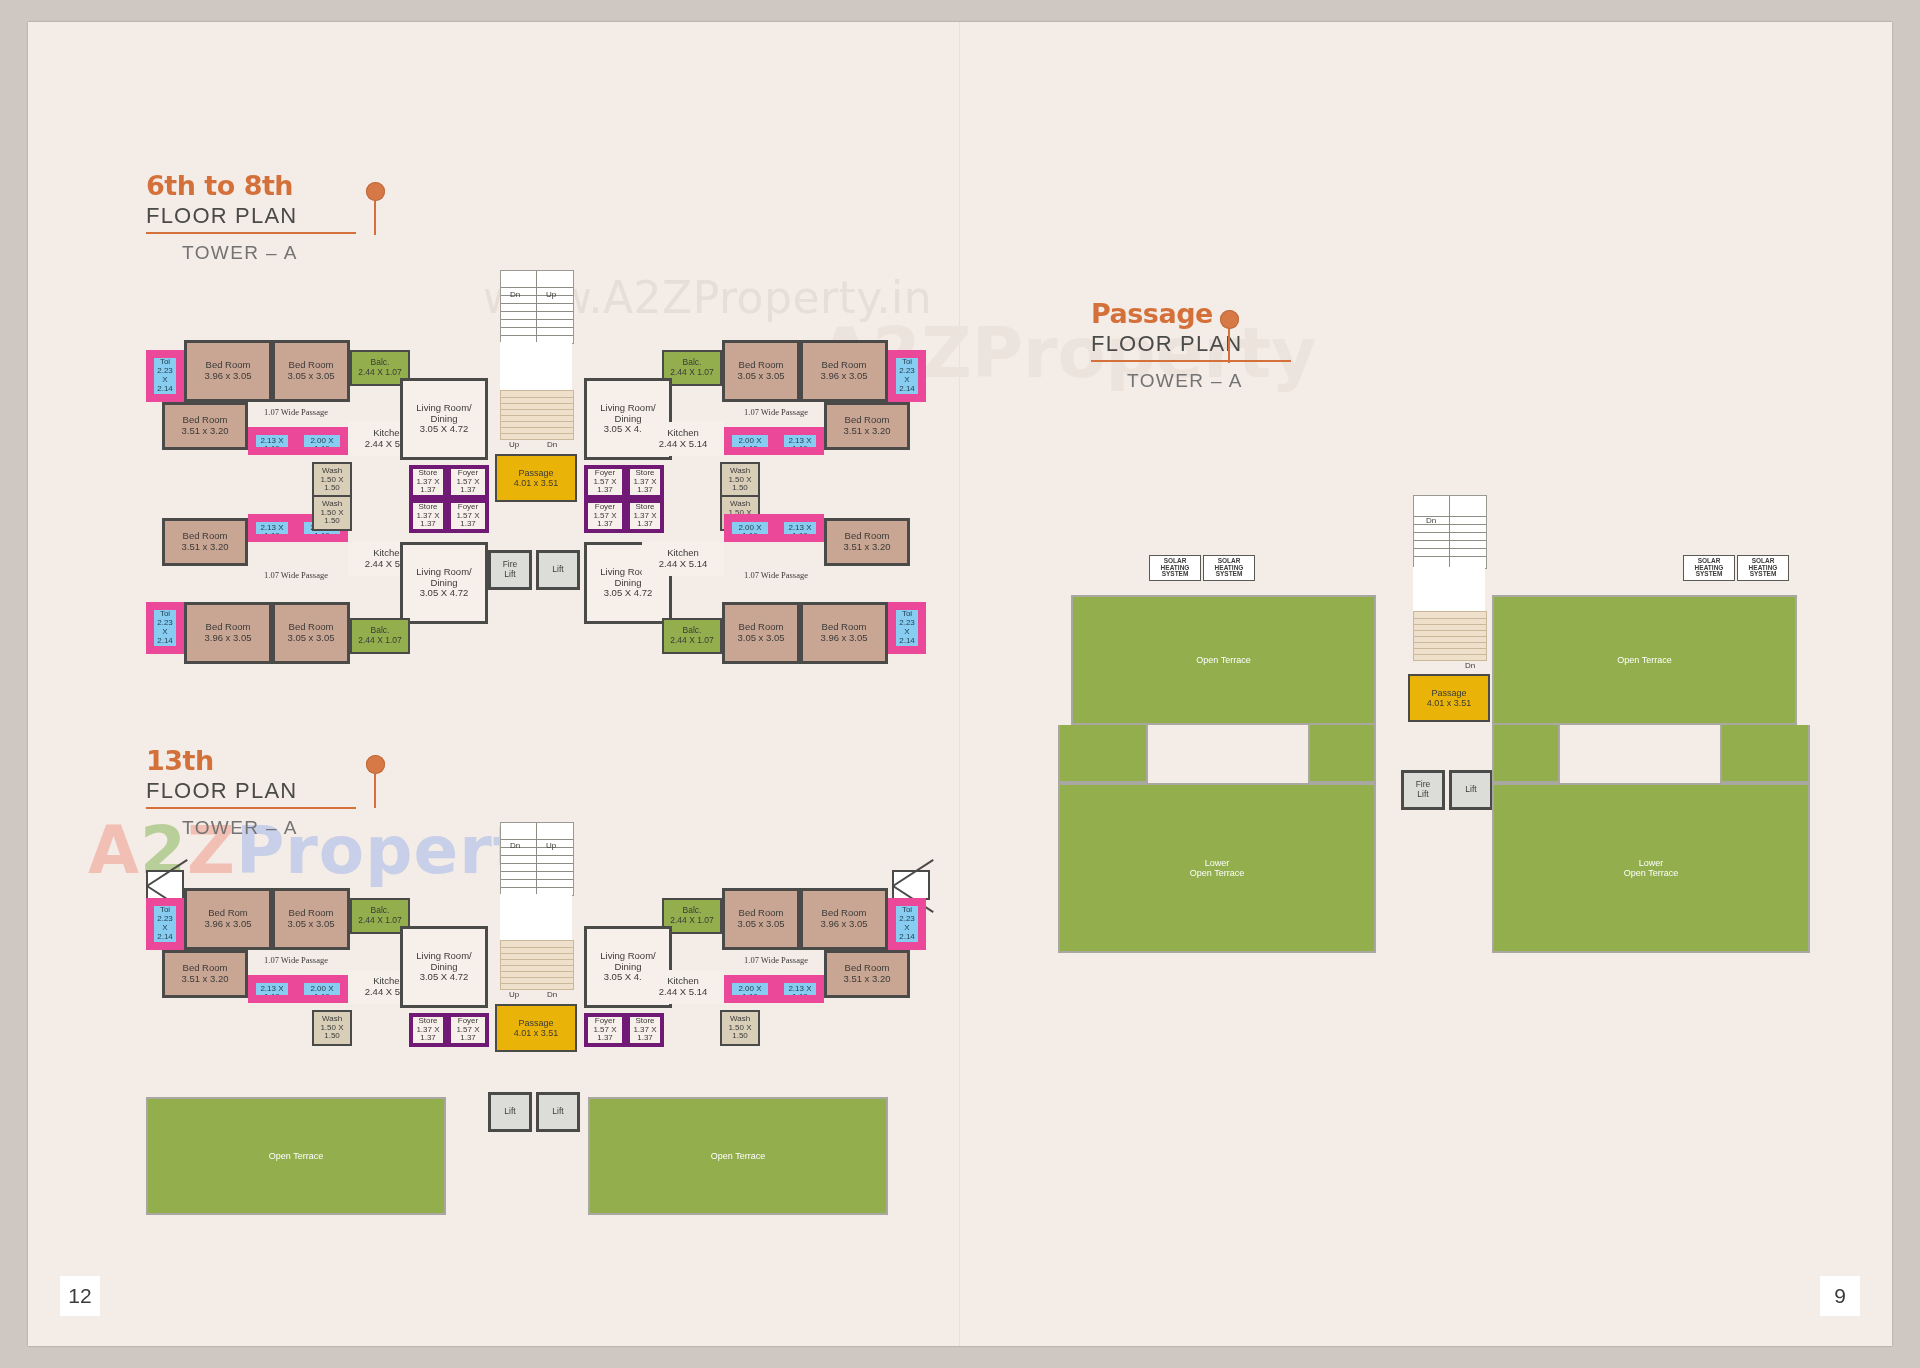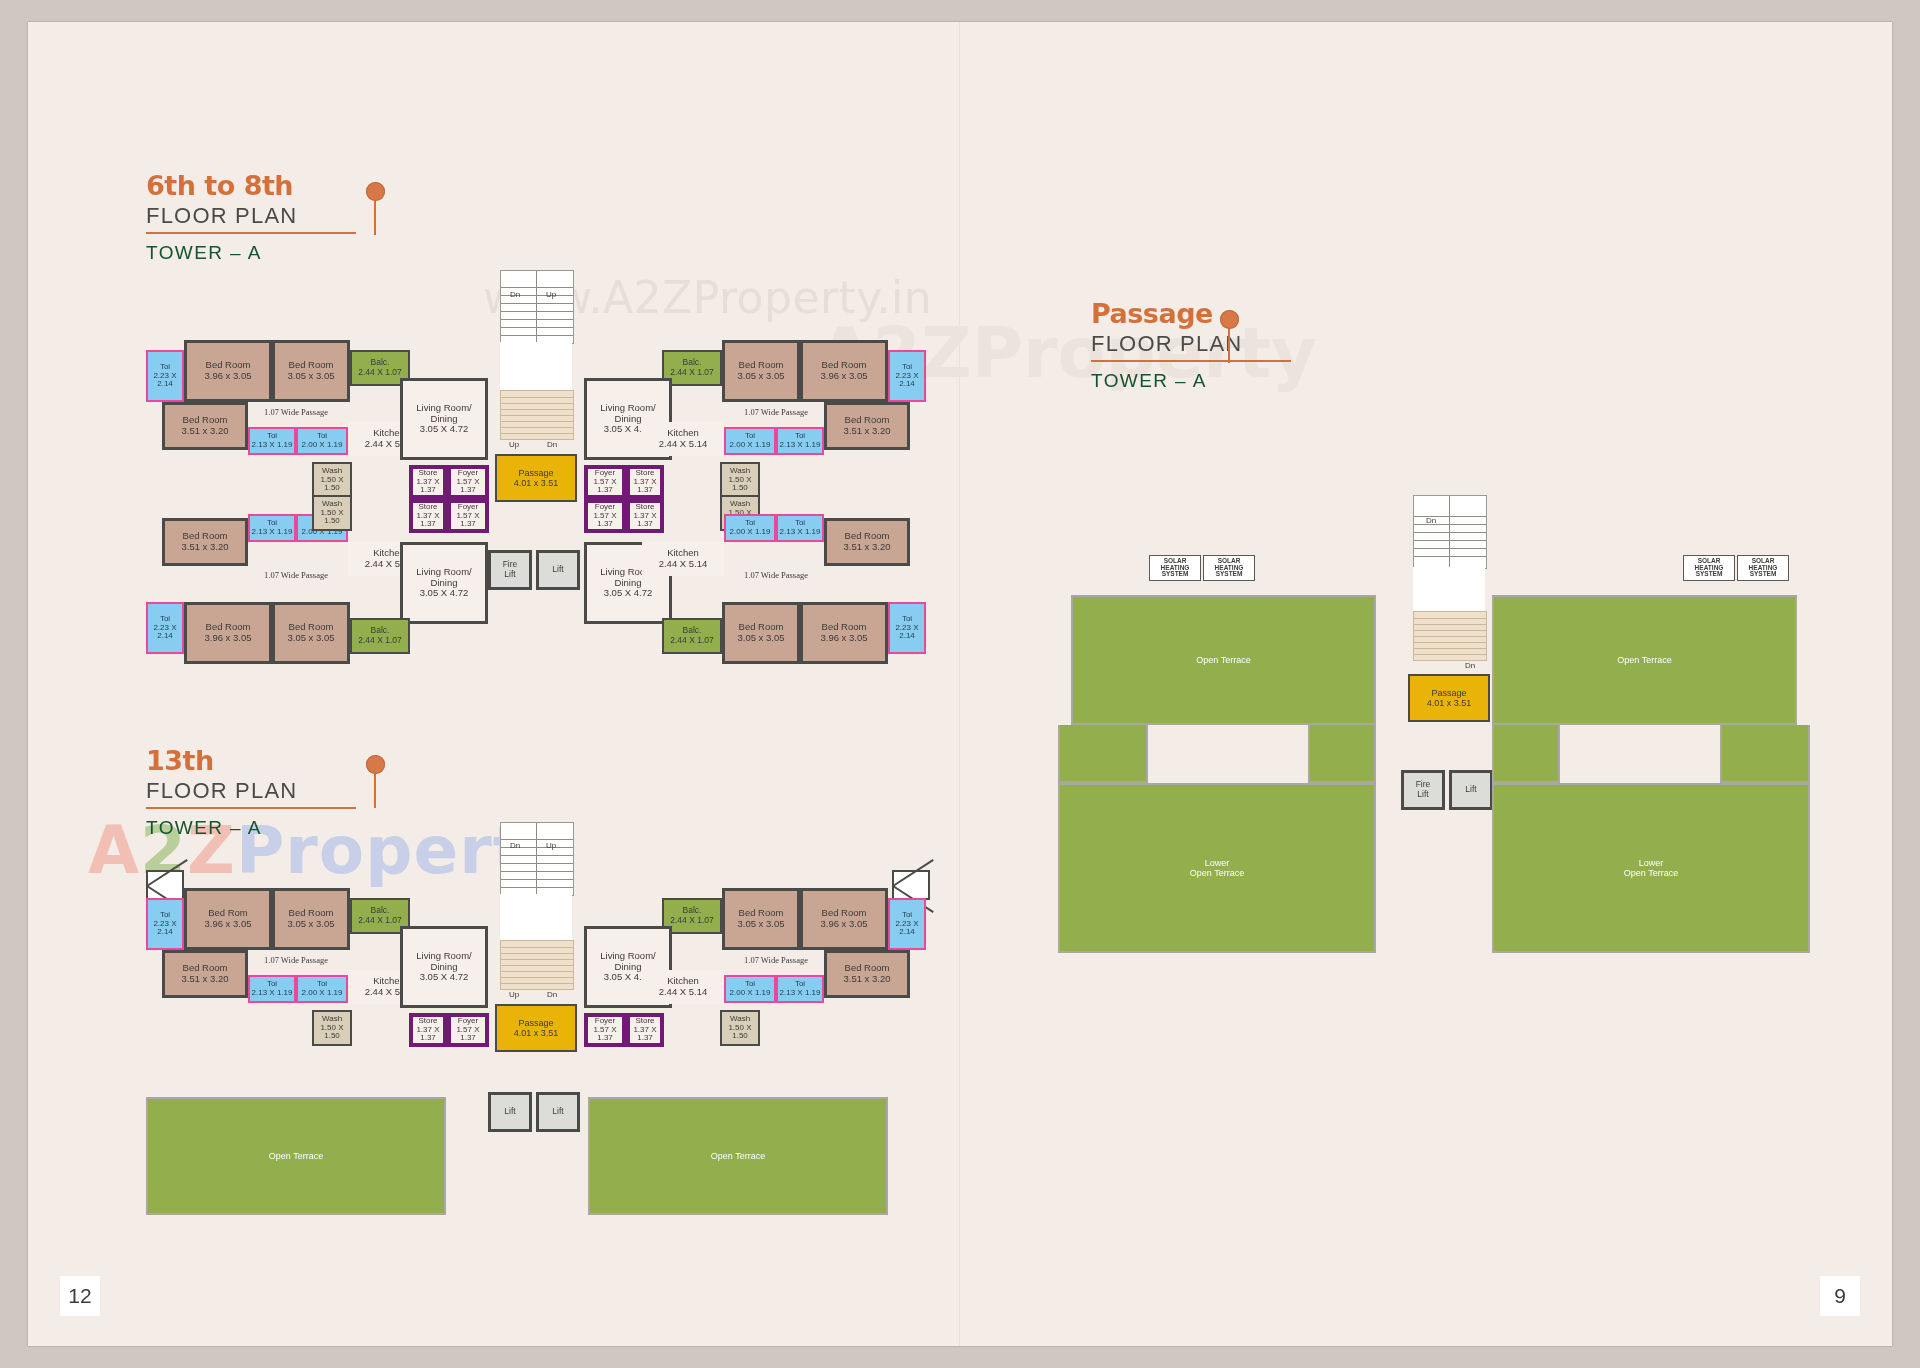--- a/index.html
+++ b/index.html
@@ -26,22 +26,22 @@
     font-size:27px;font-weight:bold;color:#d4703a;
     letter-spacing:-.5px;line-height:1;
     font-family:"DejaVu Sans",sans-serif;
   }
   .sec-sub{
     font-size:22px;color:#4a4a48;letter-spacing:1.2px;
     margin-top:6px;line-height:1;font-weight:400;
   }
   .sec-rule{height:2px;background:#d4703a;margin-top:5px;}
   .sec-tower{
-    font-size:19px;color:#14532d;letter-spacing:1.4px;
-    margin-top:9px;line-height:1;
+    font-size:19px;color:#737373;letter-spacing:1.4px;
+    margin-top:9px;line-height:1;margin-left:36px;
   }
   .tree{position:absolute;}
   .tree .crown{
     width:19px;height:19px;border-radius:50%;
     background:#d4703a;
     box-shadow:inset 0 0 0 1px #b95f2e;
     opacity:.92;
   }
   .tree .trunk{
     width:2px;height:34px;background:#d4703a;margin-left:8px;
@@ -68,21 +68,21 @@
 
   
   .plan{position:absolute;}
   .rm{
     position:absolute;box-sizing:border-box;
     display:flex;flex-direction:column;align-items:center;justify-content:center;
     text-align:center;line-height:1.12;overflow:hidden;
   }
   .rm span{display:block;}
   .bed{background:#c9a593;border:3px solid #4a4a48;color:#3b3b39;font-size:9.5px;}
-  .toi{background:#87cdf2;border:2px solid #ec4899;color:#26404f;font-size:8px;}
+  .toi{background:#87cdf2;border:8px solid #ec4899;color:#26404f;font-size:8px;}
   .balc{background:#93ae4d;border:2px solid #4a4a48;color:#3b3b39;font-size:8.5px;}
   .wash{background:#d9cfb8;border:2px solid #4a4a48;color:#3b3b39;font-size:8px;}
   .live{background:#f7efea;border:3px solid #4a4a48;color:#3b3b39;font-size:9.5px;}
   .kit{background:#f7efea;color:#3b3b39;font-size:9.5px;}
   .store,.foyer{background:#f7efea;border:4px solid #701a75;color:#3b3b39;font-size:8px;}
   .passg-lbl{background:transparent;color:#3b3b39;font-size:8.5px;font-family:Liberation Serif, serif;}
   .grey{background:#eab308;border:3px solid #4a4a48;color:#3b3b39;font-size:9px;}
   .lift{background:#dcdcd8;border:3px solid #4a4a48;color:#3b3b39;font-size:8.5px;}
   .terr{background:#93ae4d;border:2px solid #a8a8a0;color:#ffffff;font-size:9px;margin-top:43px;}
   .solar{background:#ffffff;border:1px solid #5a5a55;color:#3b3b39;font-size:6.5px;font-weight:bold;line-height:1.05;}

